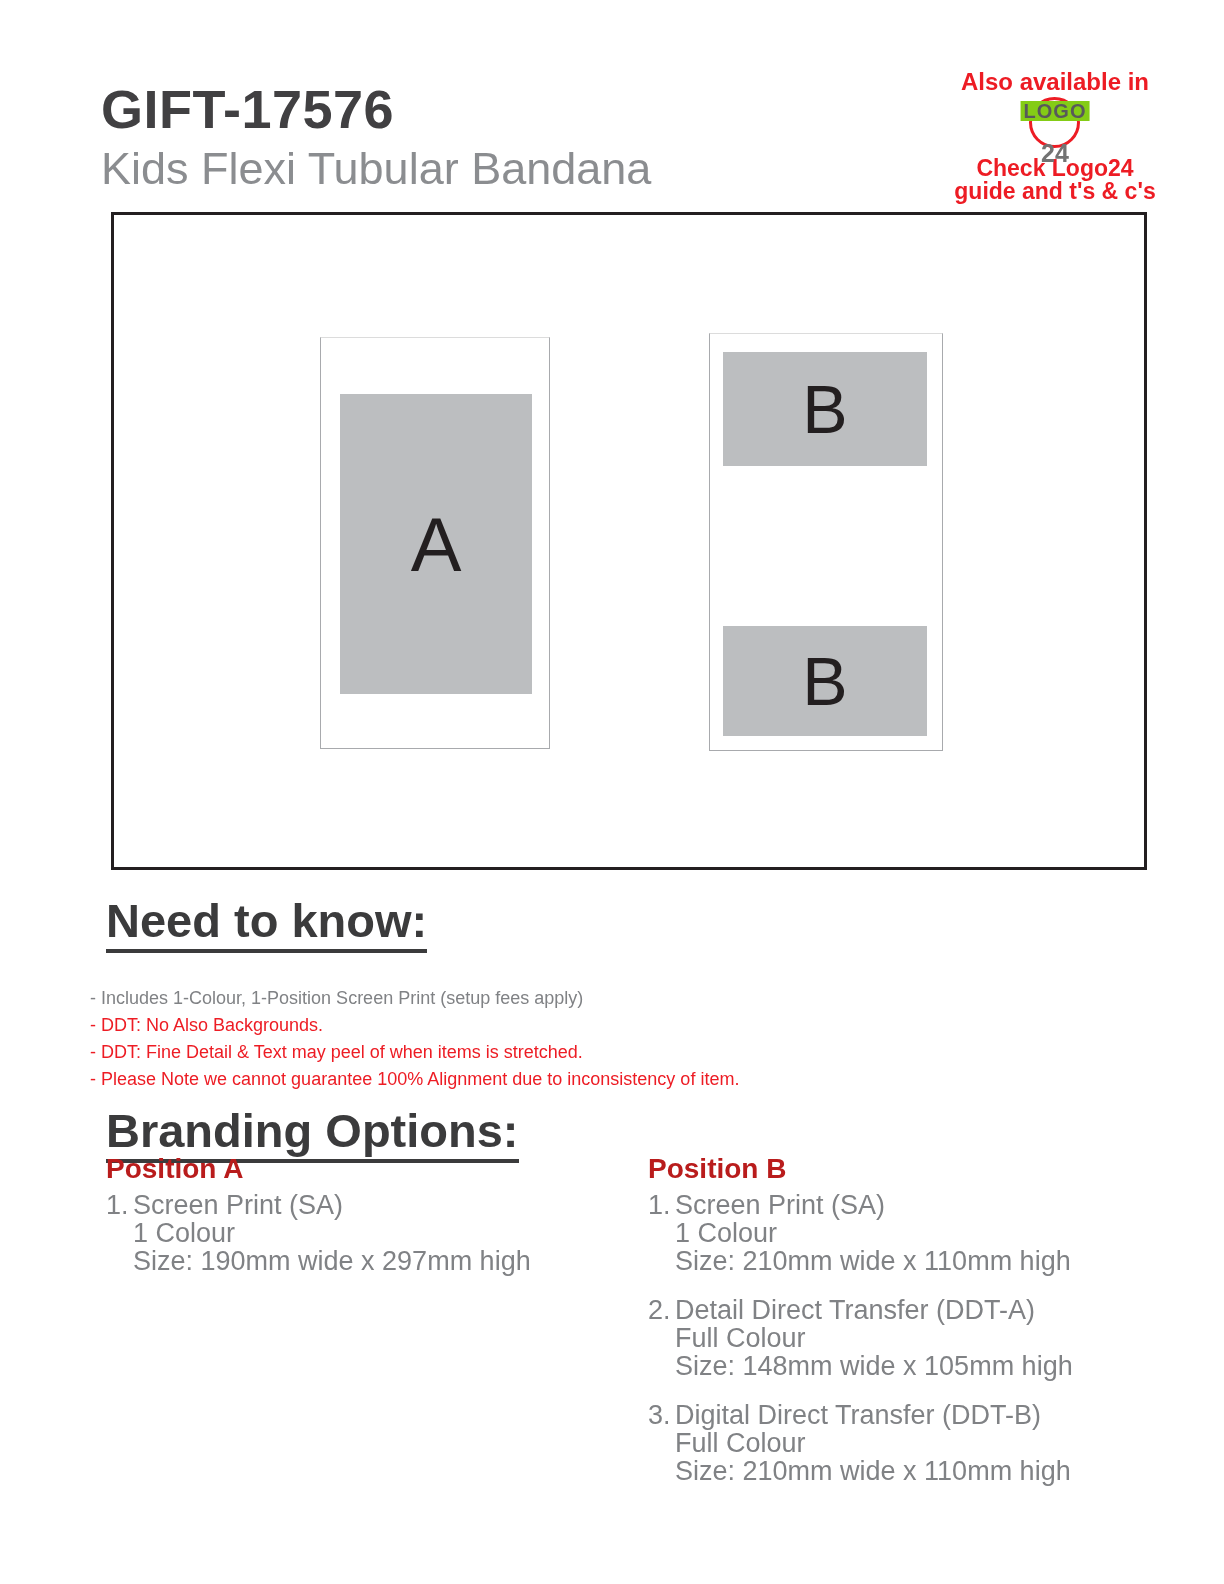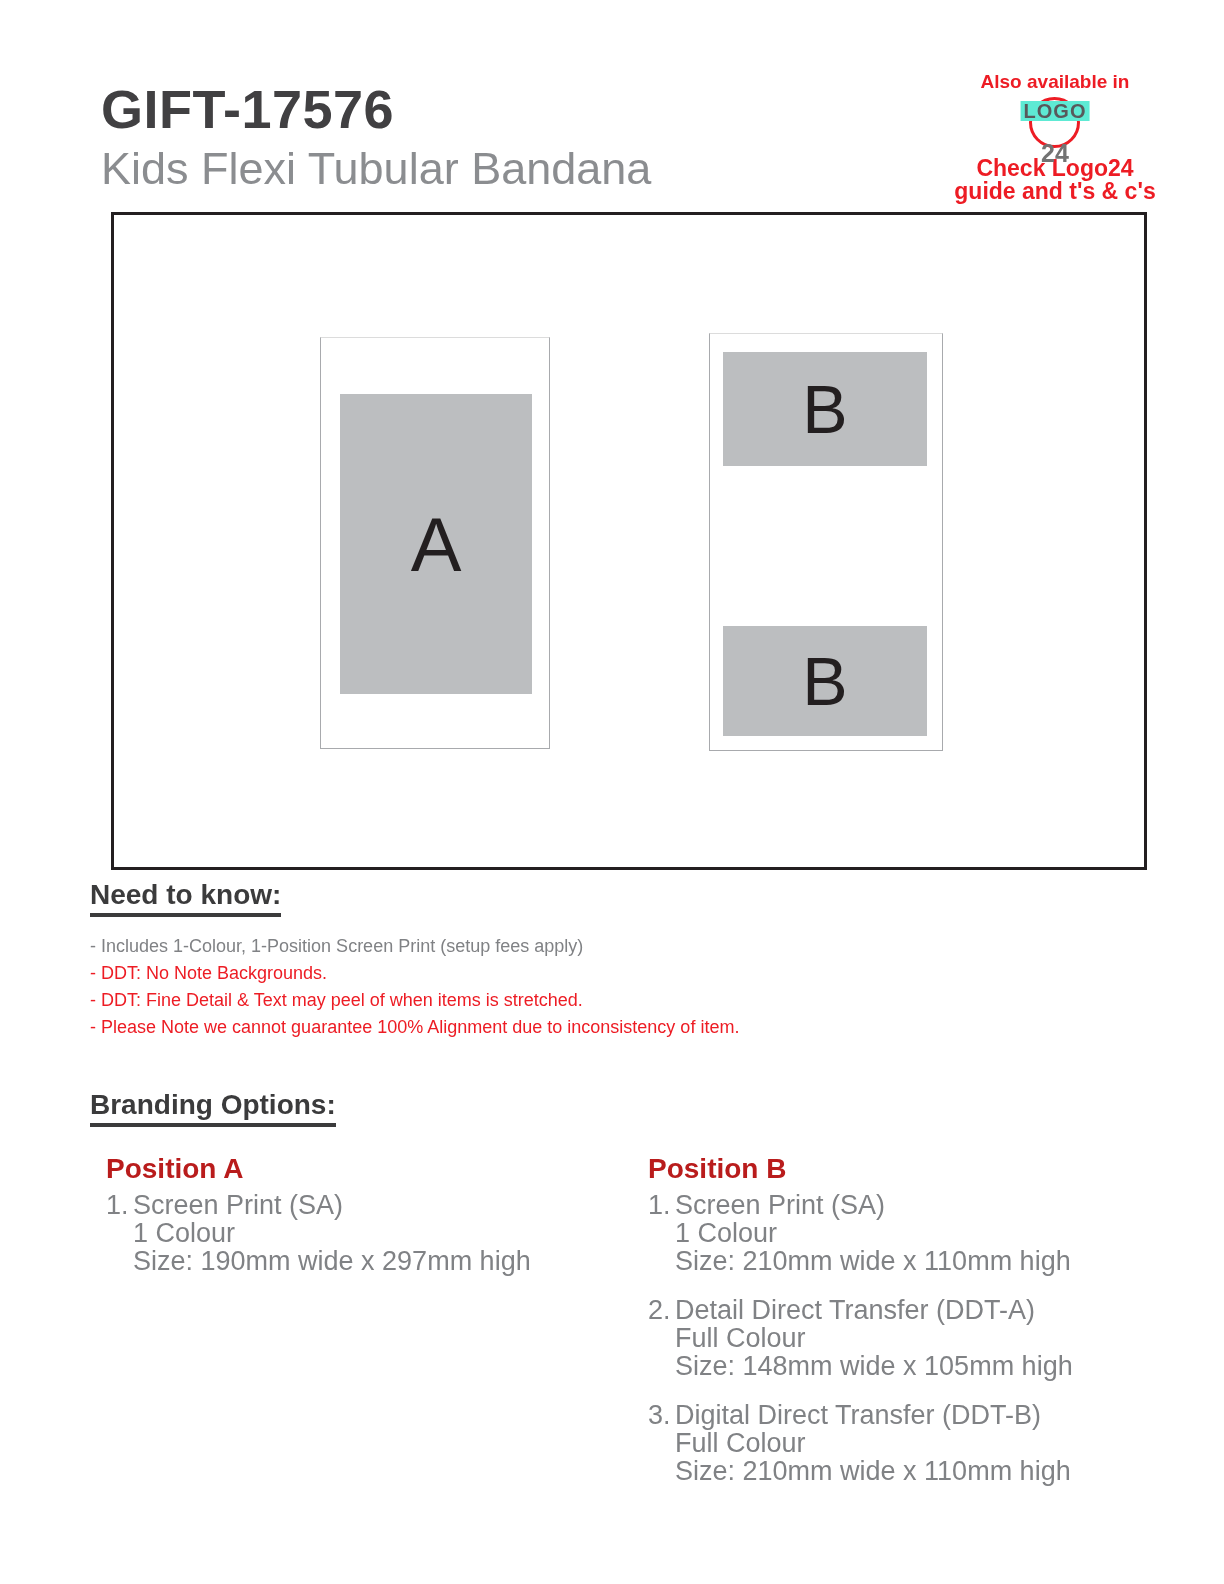--- a/index.html
+++ b/index.html
@@ -8,47 +8,47 @@
     font-family:"Liberation Sans","DejaVu Sans",sans-serif; overflow:hidden;
   }
 
   
   .title-block { position:absolute; left:101px; top:82px; }
   .product-code { font-size:54px; font-weight:bold; color:#414042; margin:0; line-height:1.02; letter-spacing:0.5px; }
   .product-name { font-size:45px; font-weight:normal; color:#8b8d90; margin:9px 0 0; line-height:1.0;text-align:right; }
 
   .logo24 { position:absolute; left:950px; top:72px; width:210px; text-align:center;
             color:#ed1c24; font-weight:bold; }
-  .l24-tagline { font-size:19px; line-height:20px; }
+  .l24-tagline { font-size:24px; line-height:20px; }
   .l24-mark { position:relative; width:64px; height:60px; margin:2px auto 2px; }
   .l24-circle { position:absolute; left:6px; top:3px; width:51px; height:51px;
                 border:3px solid #ed1c24; border-radius:50%; box-sizing:border-box; }
   .l24-word { position:absolute; left:50%; transform:translateX(-50%); top:7px;
-              font-size:20px; color:#58595b; background:#5eead4; padding:0 3px;
+              font-size:20px; color:#58595b; background:#84cc16; padding:0 3px;
               line-height:1; letter-spacing:1px; }
   .l24-num { position:absolute; left:50%; transform:translateX(-50%); top:27px;
              font-size:25px; color:#737373; line-height:1;margin-top:20px; }
   .l24-note { font-size:23px; line-height:23px; margin-top:3px; }
 
   
   .diagram-frame { position:absolute; left:111px; top:212px; width:1036px; height:658px;
                    border:3px solid #231f20; box-sizing:border-box; background:#fff; }
   .bandana { position:absolute; background:#fff; border:1px solid #a8aaad;
              border-top-color:#dcdcdc; box-sizing:border-box; }
   .bandana-a { left:206px; top:122px; width:230px; height:412px; }
   .bandana-b { left:595px; top:118px; width:234px; height:418px; }
   .print-area { position:absolute; background:#bcbec0; display:flex;
                 align-items:center; justify-content:center; color:#231f20; }
   .area-a { left:19px; top:56px; width:192px; height:300px; font-size:76px; }
   .area-b-top { left:13px; top:18px; width:204px; height:114px; font-size:68px; }
   .area-b-bottom { left:13px; top:292px; width:204px; height:110px; font-size:68px; }
 
   
-  .sec-heading { display:inline-block; font-size:28px; font-weight:bold; color:#3b3b3c;
-                 margin:0; padding-bottom:4px; border-bottom:4px solid #3b3b3c; line-height:1.05; }
+  .sec-heading { display:inline-block; font-size:47px; font-weight:bold; color:#3b3b3c;
+                 margin:16px; padding-bottom:4px; border-bottom:4px solid #3b3b3c; line-height:1.05; }
   .ntk { position:absolute; left:90px; top:880px; }
   .ntk-lines { margin-top:16px; font-size:18px; line-height:27px; }
   .ntk-line { margin:0; }
   .gray { color:#808285; }
   .red { color:#ed1c24; }
 
   .bo-head { position:absolute; left:90px; top:1090px; }
   .col { position:absolute; font-size:27px; line-height:28px; color:#808285; }
   .col-a { left:106px; top:1153px; width:500px; }
   .col-b { left:648px; top:1153px; width:520px; }
@@ -92,21 +92,21 @@
       <div class="print-area area-b-bottom">
         <span>B</span>
       </div>
     </div>
   </div>
 
   <div class="ntk">
     <h3 class="sec-heading">Need to know:</h3>
     <div class="ntk-lines">
       <p class="ntk-line gray">- Includes 1-Colour, 1-Position Screen Print (setup fees apply)</p>
-      <p class="ntk-line red">- DDT: No Note Backgrounds.</p>
+      <p class="ntk-line red">- DDT: No Also Backgrounds.</p>
       <p class="ntk-line red">- DDT: Fine Detail &amp; Text may peel of when items is stretched.</p>
       <p class="ntk-line red">- Please Note we cannot guarantee 100% Alignment due to inconsistency of item.</p>
     </div>
   </div>
 
   <div class="bo-head">
     <h3 class="sec-heading">Branding Options:</h3>
   </div>
 
   <div class="col col-a">

